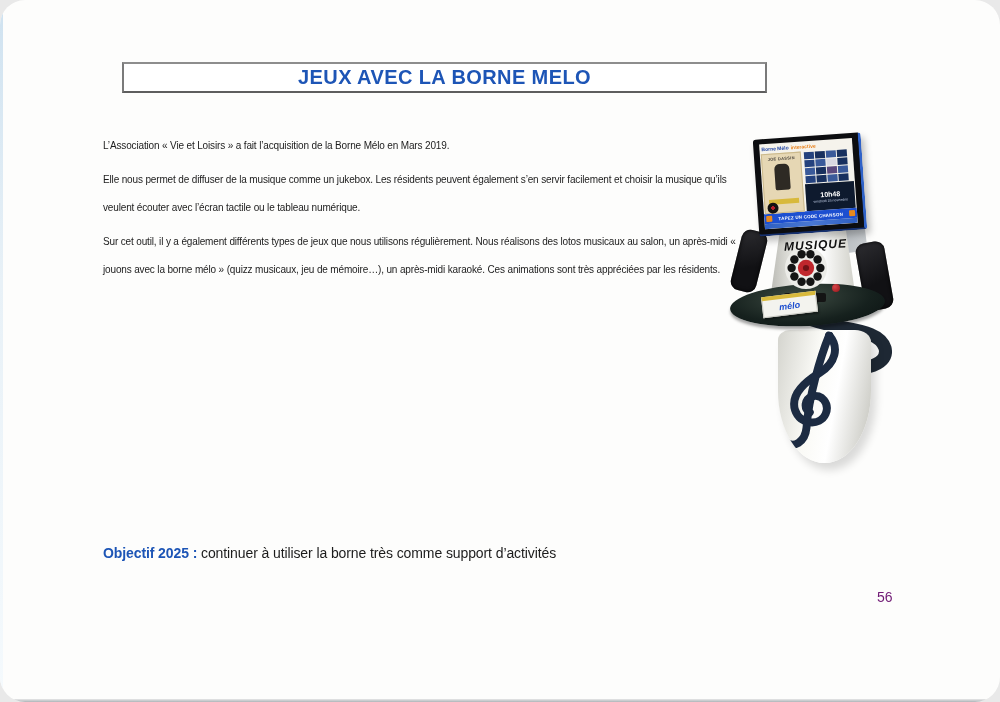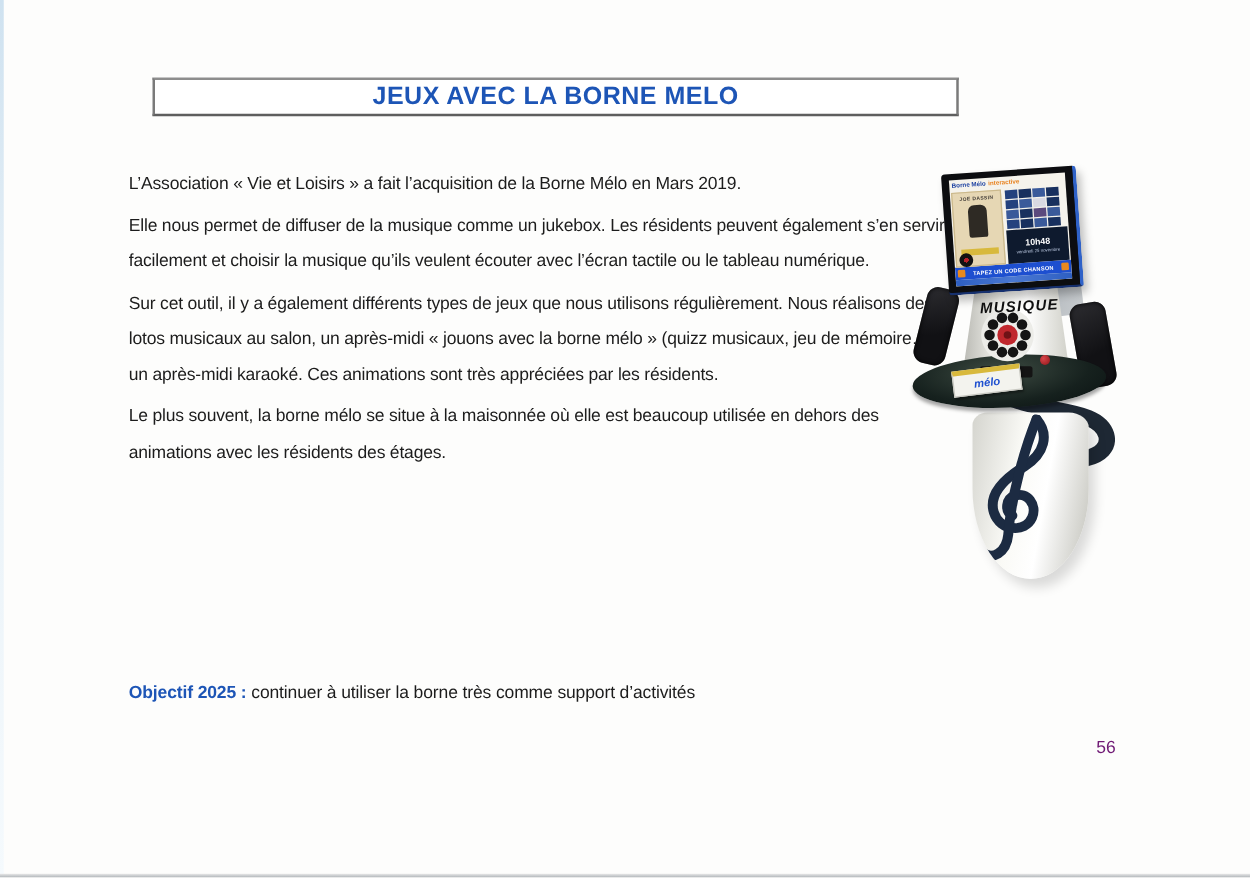--- a/index.html
+++ b/index.html
@@ -1,20 +1,21 @@
 <!DOCTYPE html>
 <html><head>
 <meta charset="utf-8">
 <style>
   * { margin:0; padding:0; box-sizing:border-box; }
   html,body { background:#e9e9e9; }
   .page {
     position:relative; width:1000px; height:702px;
     background:#fdfdfc; overflow:hidden;
     font-family:"Liberation Sans", sans-serif;
+    border-radius:25px;
   }
   .scan-edge-left {
     position:absolute; left:0; top:0; width:3px; height:702px;
     background:linear-gradient(180deg,#cfe2f0 0%, #e8f1f7 40%, #f5fafd 100%);
   }
   .scan-edge-bottom {
     position:absolute; left:0; bottom:0; width:100%; height:3px;
     background:linear-gradient(180deg,#e8e8e8,#aeb4b8);
   }
   
@@ -23,21 +24,21 @@
     background:#fff;
     border:2px solid #7a7a7a; border-top-color:#8d8d8d; border-bottom-color:#5e5e5e;
     display:flex; align-items:center; justify-content:center;
   }
   .title-text {
     font-size:20px; font-weight:bold; color:#1d55b6; letter-spacing:.4px;
   }
   
   .content {
     position:absolute; left:103px; top:132px; width:656px;
-    color:#1c1c1c; font-size:14px; letter-spacing:-0.15px;
+    color:#1c1c1c; font-size:10px; letter-spacing:-0.15px;
   }
   .content p { line-height:28.5px; margin:0 0 5px 0; }
   .objective {
     position:absolute; left:103px; top:545px; width:700px;
     font-size:14px; color:#1c1c1c; letter-spacing:-0.1px;
   }
   .objective .obj-label { color:#1d55b6; font-weight:bold;margin-top:44px; }
   .page-number {
     position:absolute; left:877px; top:589px; font-size:14px; color:#701a75;
   }
@@ -162,21 +163,20 @@
   <div class="scan-edge-bottom"></div>
 
   <div class="title-box">
     <span class="title-text">JEUX AVEC LA BORNE MELO</span>
   </div>
 
   <div class="content">
     <p>L’Association « Vie et Loisirs » a fait l’acquisition de la Borne Mélo en Mars 2019.</p>
     <p>Elle nous permet de diffuser de la musique comme un jukebox. Les résidents peuvent également s’en servir facilement et choisir la musique qu’ils veulent écouter avec l’écran tactile ou le tableau numérique.</p>
     <p>Sur cet outil, il y a également différents types de jeux que nous utilisons régulièrement. Nous réalisons des lotos musicaux au salon, un après-midi « jouons avec la borne mélo » (quizz musicaux, jeu de mémoire…), un après-midi karaoké. Ces animations sont très appréciées par les résidents.</p>
-    <p>Le plus souvent, la borne mélo se situe à la maisonnée où elle est beaucoup utilisée en dehors des animations avec les résidents des étages.</p>
   </div>
 
   <div class="objective"><span class="obj-label">Objectif 2025 :</span><span> continuer à utiliser la borne très comme support d’activités</span></div>
 
   <div class="page-number">56</div>
 
   <div class="kiosk">
     <div class="support"></div>
 
     <div class="screen">

